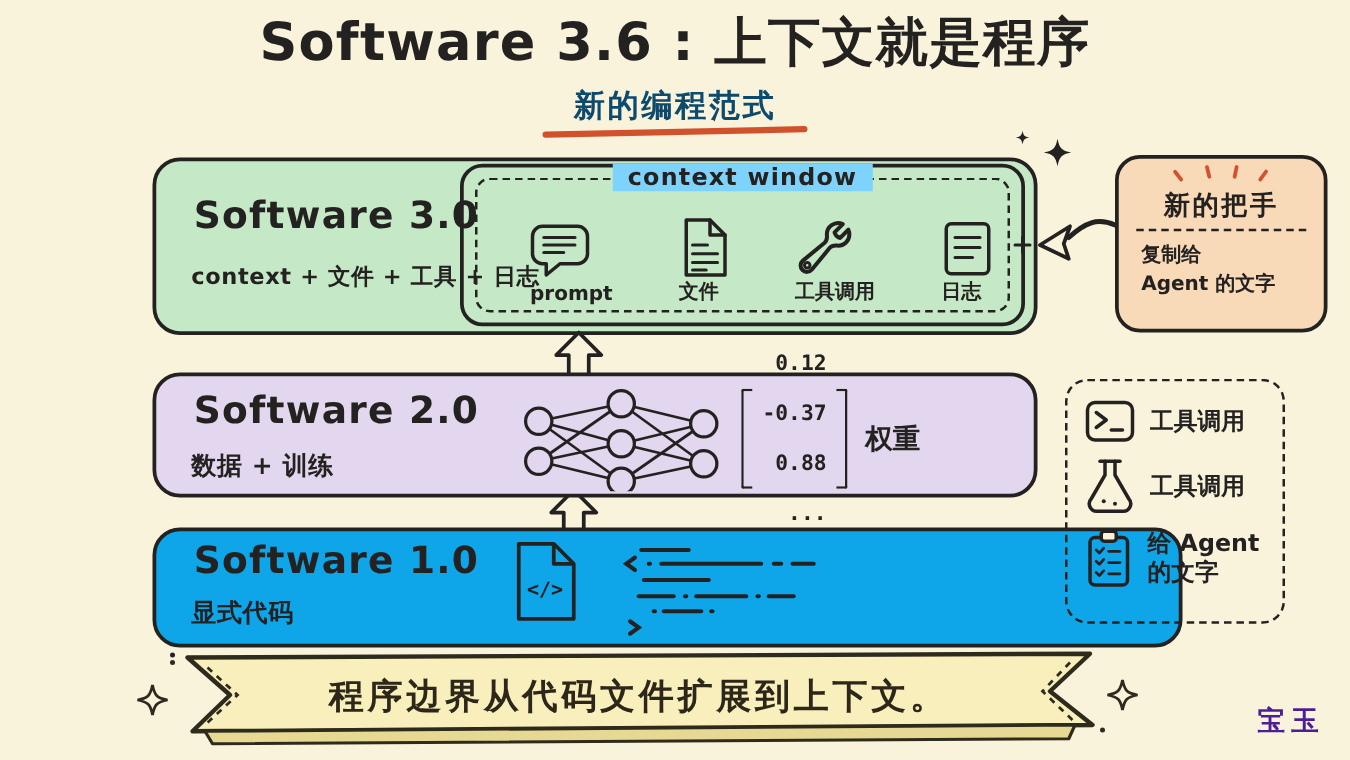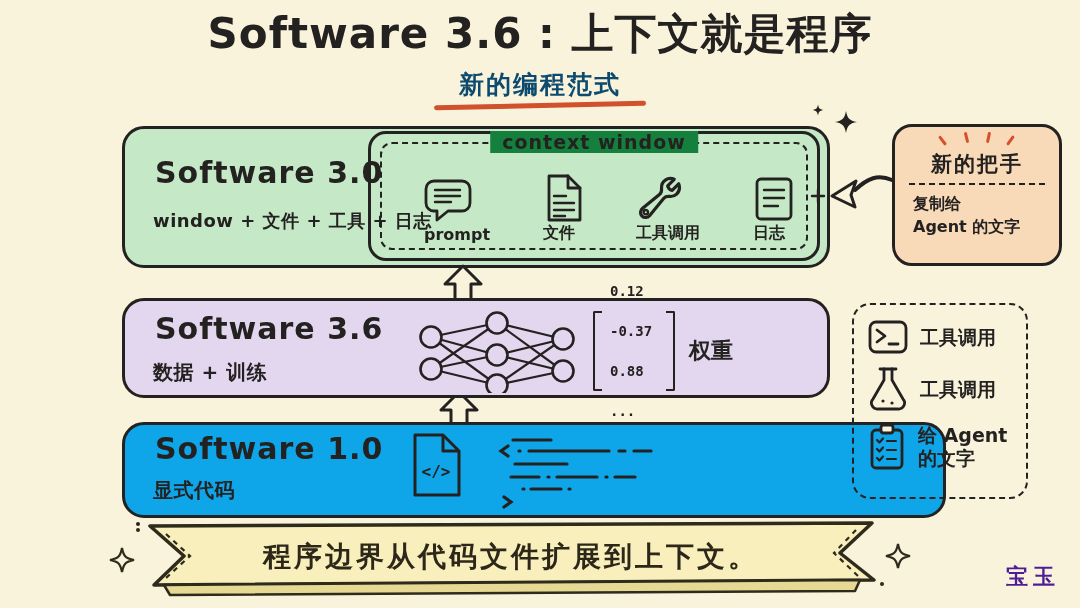--- a/index.html
+++ b/index.html
@@ -34,38 +34,38 @@
   .cw-panel{
     position:absolute; left:243px; top:2px; width:452px; height:130px;
     box-sizing:border-box; border:3px solid #242220; border-radius:18px;
   }
   .cw-dashed{
     position:absolute; left:9px; right:9px; top:8px; bottom:8px;
     box-sizing:border-box; border:2.6px dashed #242220; border-radius:12px;
   }
   .cw-label{
     position:absolute; top:-13px; left:50%; transform:translateX(-50%);
-    background:#15803d; padding:0 12px; font-size:19px; font-weight:700;
+    background:#7dd3fc; padding:0 12px; font-size:19px; font-weight:700;
     letter-spacing:1px; white-space:nowrap;
   }
   .cw-items{
     position:absolute; left:0; right:0; top:14px; bottom:4px;
     display:flex; justify-content:space-around; align-items:flex-end;
   }
   .cw-item{display:flex; flex-direction:column; align-items:flex-start;margin-left:31px;}
   .cw-item-label{font-size:16px; font-weight:600; margin-top:1px; white-space:nowrap;}
   
   .matrix{position:absolute; left:468px; top:8px; height:84px; display:flex; align-items:center;}
   .bracket{width:9px; height:80px; box-sizing:border-box; border:2.6px solid #242220;}
   .bracket.l{border-right:none; border-radius:2px 0 0 2px;}
   .bracket.r{border-left:none; border-radius:0 2px 2px 0;}
   .mvals{
-    display:flex; flex-direction:column; justify-content:center; text-align:left;
+    display:flex; flex-direction:column; justify-content:center; text-align:right;
     font-family:"DejaVu Sans Mono","Liberation Mono",monospace;
-    font-size:14px; font-weight:700; line-height:18px; padding:0 8px; min-width:48px;gap:22px;
+    font-size:17px; font-weight:700; line-height:18px; padding:0 8px; min-width:48px;gap:22px;
   }
   .mlabel{font-size:22px; font-weight:700; margin-left:14px; white-space:nowrap;}
   
   .legend{
     position:absolute; left:852px; top:303px; width:176px; height:196px;
     box-sizing:border-box; border:2.8px dashed #242220; border-radius:18px;
     padding:14px 0 0 14px;
   }
   .legend-row{display:flex; align-items:center; gap:12px; margin-bottom:11px;}
   .legend-label{font-size:19px; font-weight:600; line-height:23px; white-space:nowrap;}
@@ -99,21 +99,21 @@
 <div class="stage">
 
   <div class="title">Software 3.6 : 上下文就是程序</div>
   <div class="subtitle-wrap">
     <span class="subtitle">新的编程范式</span>
     <div class="subtitle-underline"></div>
   </div>
 
   <div class="box box-green">
     <div class="box-title" style="left:30px; top:26px;">Software 3.0</div>
-    <div class="box-sub" style="left:28px; top:80px;">window + 文件 + 工具 + 日志</div>
+    <div class="box-sub" style="left:28px; top:80px;">context + 文件 + 工具 + 日志</div>
 
     <div class="cw-panel">
       <div class="cw-dashed">
         <span class="cw-label">context window</span>
         <div class="cw-items">
 
           <div class="cw-item">
             <span>
               <svg width="48" height="46" viewBox="0 0 48 46" fill="none" stroke="#242220" stroke-width="2.8" stroke-linecap="round" stroke-linejoin="round">
                 <path d="M10,3 H38 A8,8 0 0 1 46,11 V25 A8,8 0 0 1 38,33 H24 L13,42 V33 H10 A8,8 0 0 1 2,25 V11 A8,8 0 0 1 10,3 Z"></path>
@@ -195,21 +195,21 @@
 
   <svg class="abs" style="left:442px; top:264px;" width="42" height="38" viewBox="0 0 42 38">
     <polygon points="21,2 39,20 29,20 29,36 13,36 13,20 3,20" fill="#faf3dc" stroke="#242220" stroke-width="3" stroke-linejoin="round"></polygon>
   </svg>
 
   <svg class="abs" style="left:438px; top:390px;" width="42" height="38" viewBox="0 0 42 38">
     <polygon points="21,2 39,20 29,20 29,36 13,36 13,20 3,20" fill="#faf3dc" stroke="#242220" stroke-width="3" stroke-linejoin="round"></polygon>
   </svg>
 
   <div class="box box-purple">
-    <div class="box-title" style="left:30px; top:10px;">Software 3.6</div>
+    <div class="box-title" style="left:30px; top:10px;">Software 2.0</div>
     <div class="box-sub" style="left:28px; top:58px; font-size:20px;">数据 + 训练</div>
 
     <svg class="abs" style="left:292px; top:6px;" width="160" height="86" viewBox="0 0 160 86">
       <g stroke="#242220" stroke-width="2.2">
         <line x1="14" y1="30" x2="80" y2="16"></line>
           <line x1="14" y1="30" x2="80" y2="48"></line>
           <line x1="14" y1="30" x2="80" y2="78"></line>
         <line x1="14" y1="62" x2="80" y2="16"></line>
           <line x1="14" y1="62" x2="80" y2="48"></line>
           <line x1="14" y1="62" x2="80" y2="78"></line>

